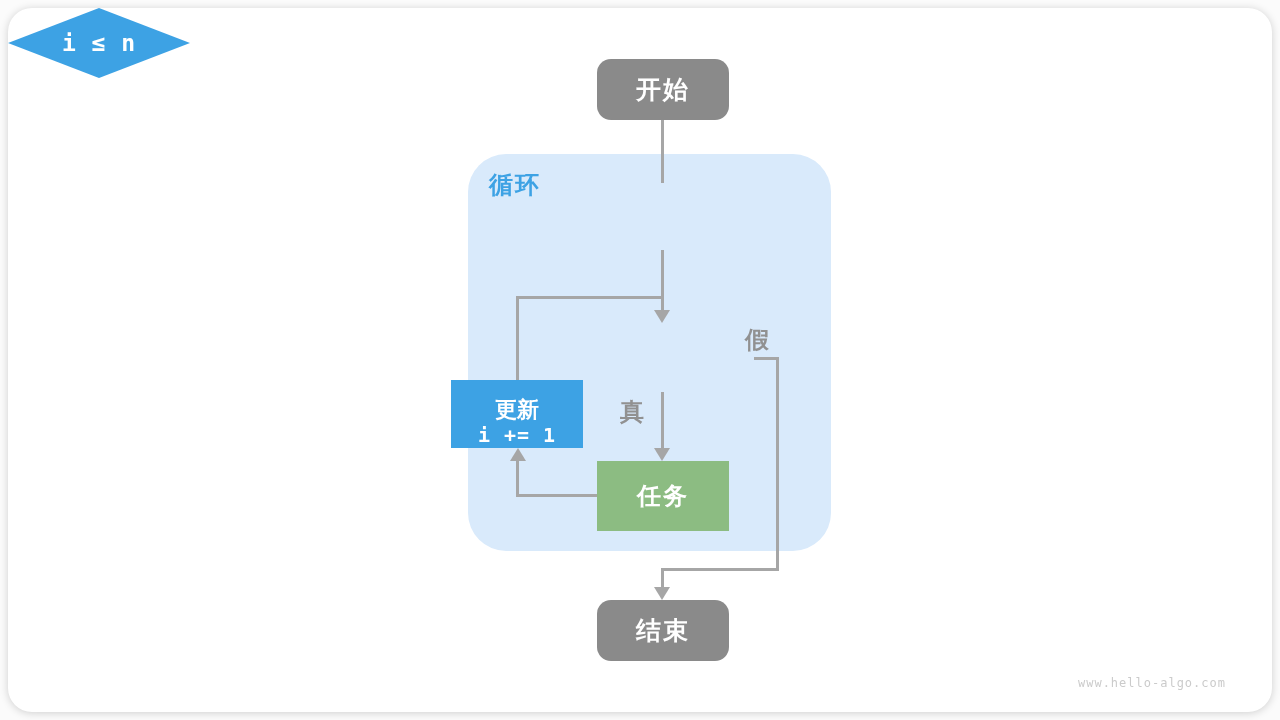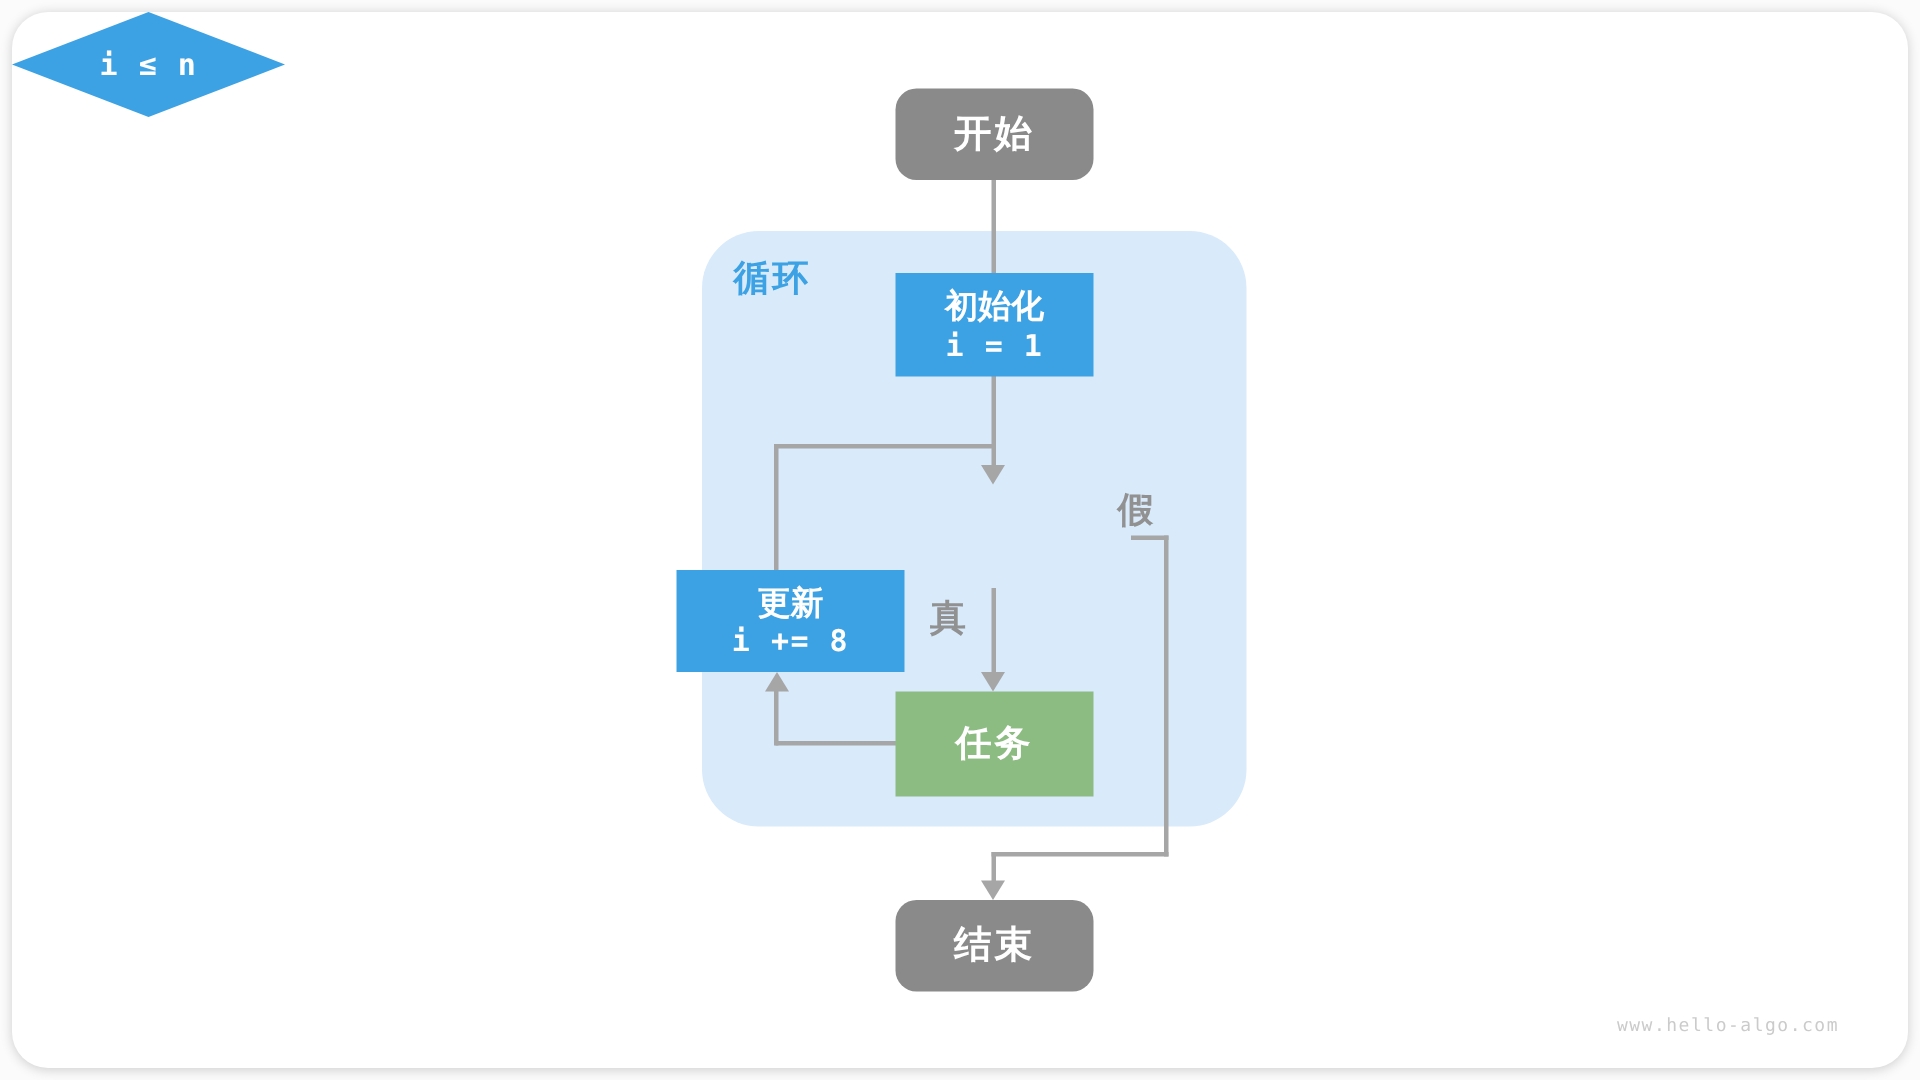--- a/index.html
+++ b/index.html
@@ -48,31 +48,31 @@
     background:var(--c-green);
     font-size:24px;
     letter-spacing:2px;
   }
   .code{
     font-family:"DejaVu Sans Mono","Liberation Mono",monospace;
     font-size:20px;font-weight:bold;letter-spacing:1px;
   }
   #node-start{left:589px;top:51px;width:132px;height:61px;}
   #node-init {left:589px;top:174px;width:132px;height:69px;}
-  #node-update{left:443px;top:372px;width:152px;height:68px;}
+  #node-update{left:443px;top:372px;width:132px;height:68px;justify-content:flex-end;}
   #node-task{left:589px;top:453px;width:132px;height:70px;}
   #node-end {left:589px;top:592px;width:132px;height:61px;}
   #node-diamond{
     left:564px;top:315px;width:182px;height:70px;
     background:var(--c-blue);
     clip-path:polygon(50% 0,100% 50%,50% 100%,0 50%);
     display:flex;align-items:center;justify-content:center;
     color:#fff;
   }
-  #node-diamond .code{font-size:20px;}
+  #node-diamond .code{font-size:23px;}
   
   .loop-box{
     position:absolute;left:430px;top:146px;width:363px;height:397px;
     background:var(--c-loop-bg);
     border-radius:38px;
     margin-left:30px;
   }
   .loop-label{
     position:absolute;left:21px;top:15px;
     color:var(--c-loop-label);
@@ -141,32 +141,28 @@
     <div class="line" id="ln-into-end"></div>
     <div class="arrow arrow-down" id="ar-into-end"></div>
 
     <div class="edge-label" id="label-true">真</div>
     <div class="edge-label" id="label-false">假</div>
 
     <div class="node node-terminal" id="node-start">
       <span>开始</span>
     </div>
 
-    <div class="node node-process" id="node-init">
-      <span>初始化</span>
-      <span class="code">i = 1</span>
-    </div>
 
     <div id="node-diamond">
       <span class="code">i ≤ n</span>
     </div>
 
     <div class="node node-process" id="node-update">
       <span>更新</span>
-      <span class="code">i += 8</span>
+      <span class="code">i += 1</span>
     </div>
 
     <div class="node node-task" id="node-task">
       <span>任务</span>
     </div>
 
     <div class="node node-terminal" id="node-end">
       <span>结束</span>
     </div>
 

